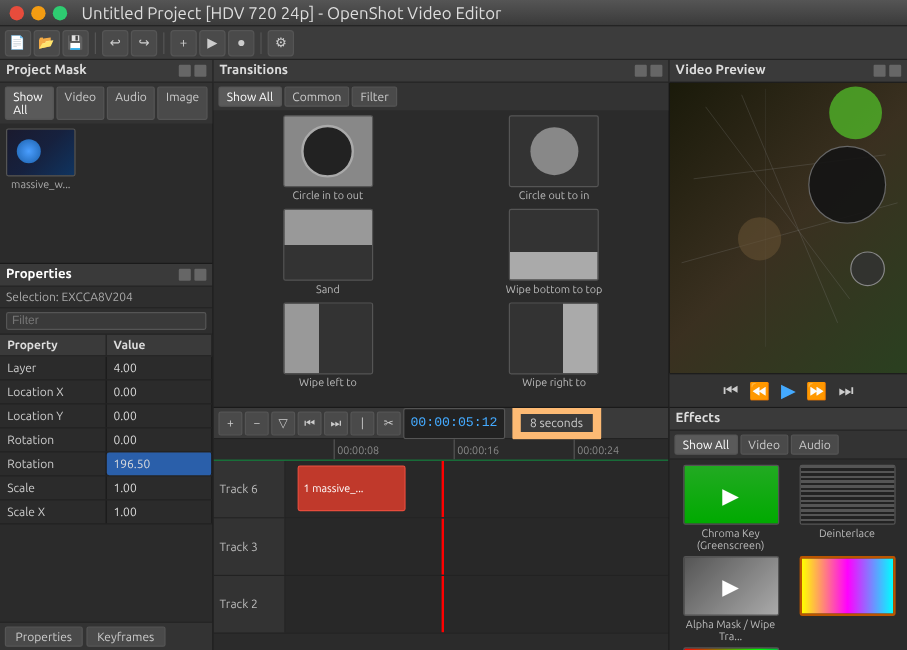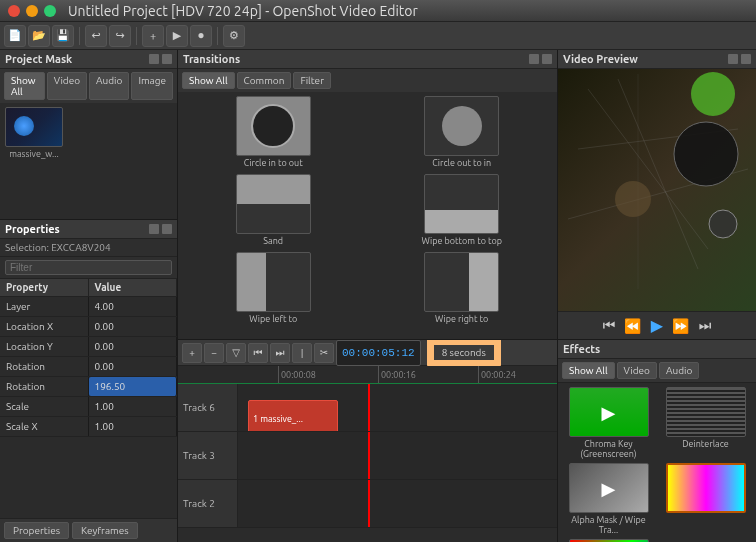--- a/index.html
+++ b/index.html
@@ -413,21 +413,21 @@
       flex-shrink: 0;
     }
     .track-content {
       flex: 1;
       background: #282828;
       position: relative;
       overflow: hidden;
     }
     .track-clip {
       position: absolute;
-      top: 16px;
+      top: 4px;
       height: 38px;
       background: #c0392b;
       border: 1px solid #e74c3c;
       border-radius: 2px;
       display: flex;
       align-items: center;
       padding: 0 4px;
       font-size: 9px;
       color: #fff;
       overflow: hidden;

